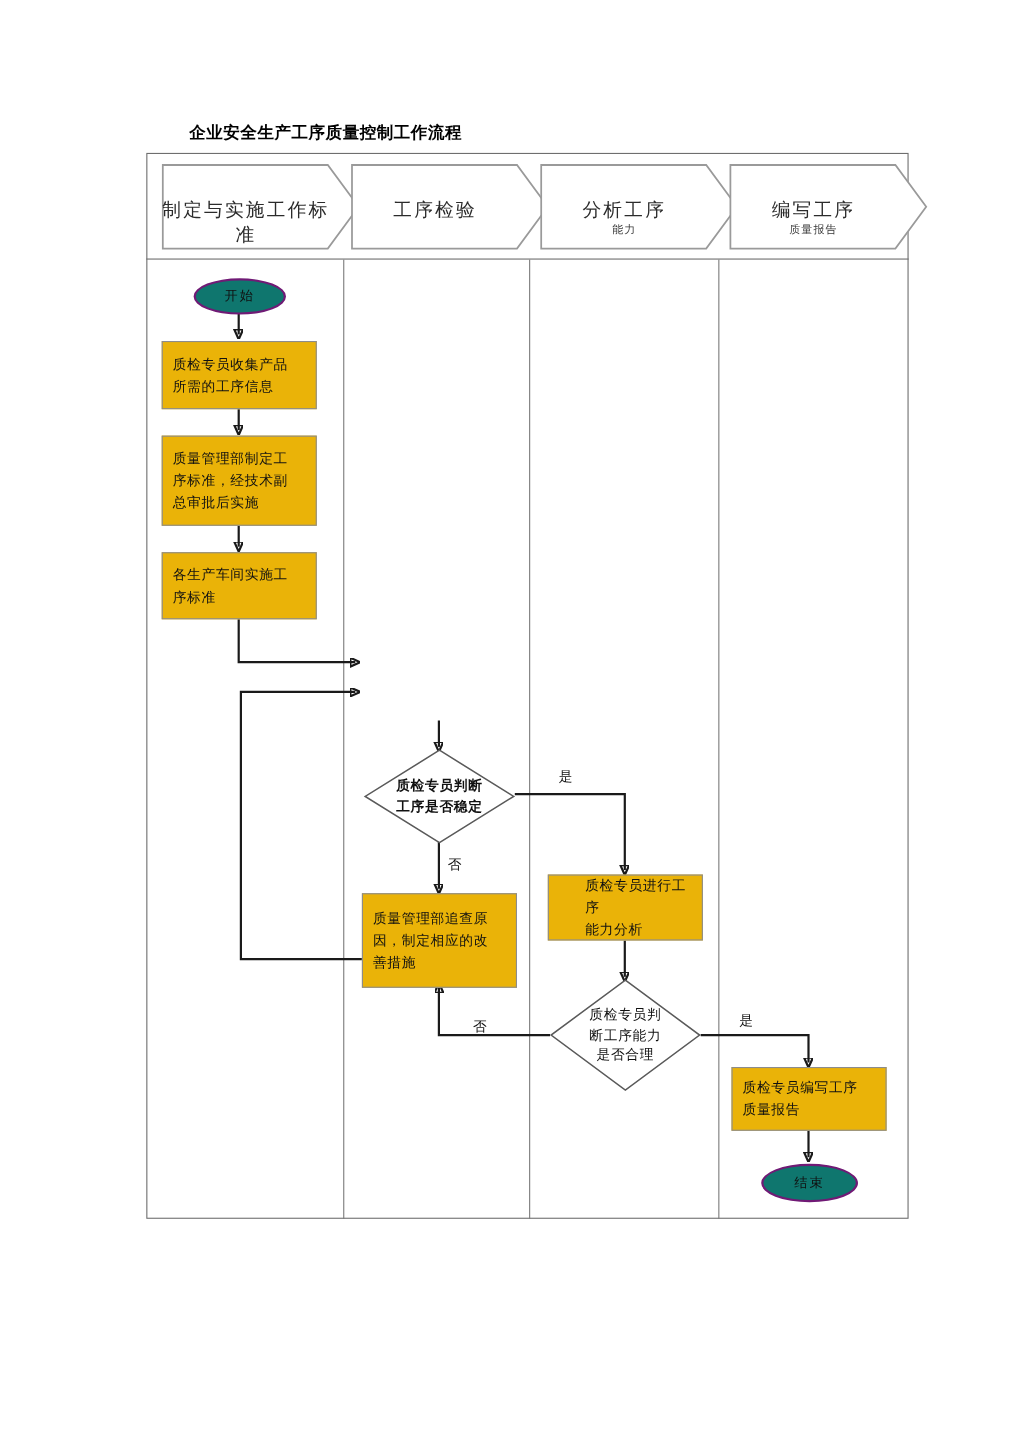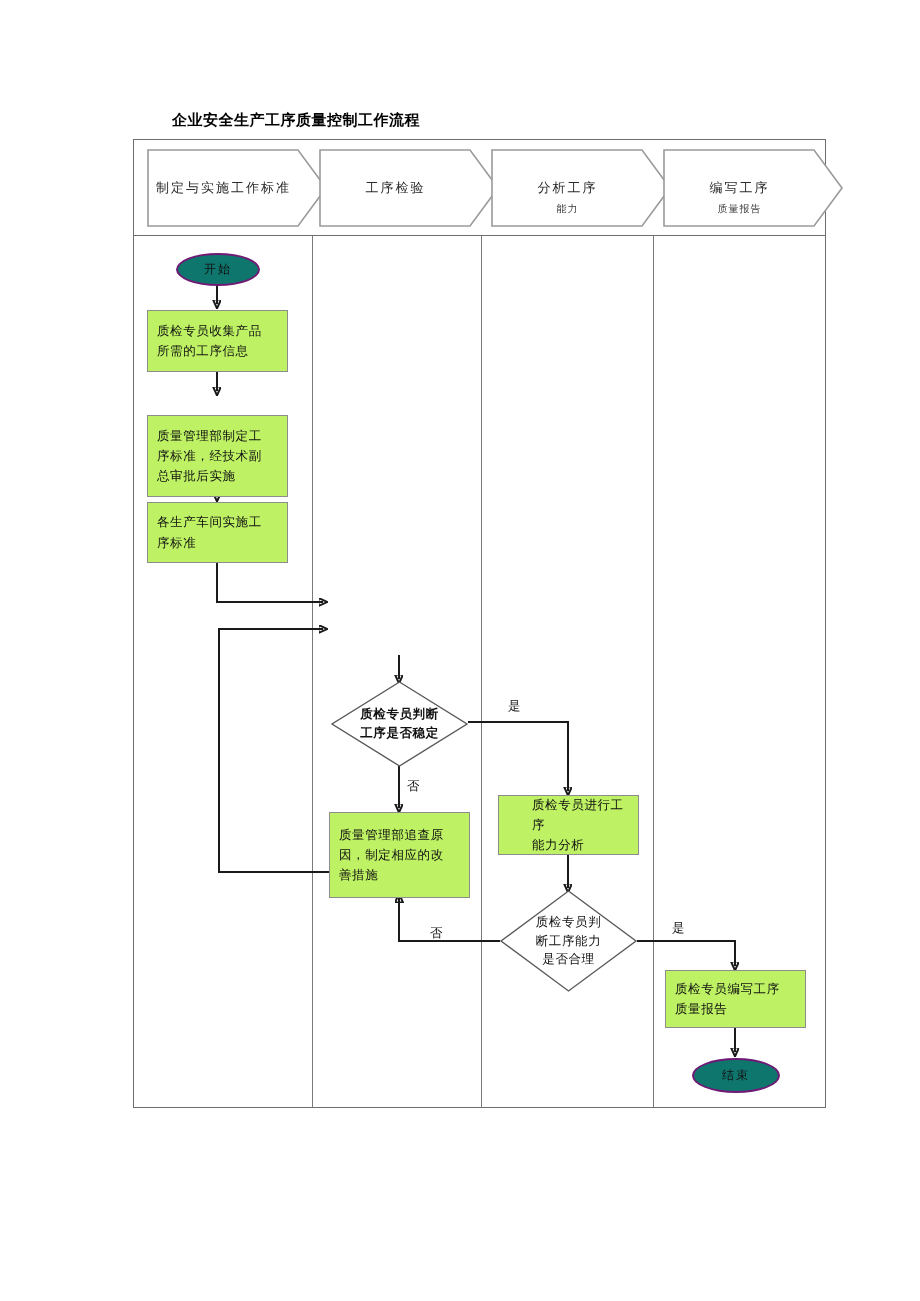--- a/index.html
+++ b/index.html
@@ -74,42 +74,42 @@
   .chev-label {
     position: absolute;
     left: 0;
     width: 100%;
     text-align: center;
     color: #2b2b2b;
     pointer-events: none;
   }
   .chev-l1 {
     top: 31px;
-    font-size: 13px;
+    font-size: 17px;
     letter-spacing: 2px;
     font-family: "DejaVu Serif", "Liberation Serif", serif;
   }
   .chev-l2 {
     top: 54px;
     font-size: 10px;
     letter-spacing: 1px;
     font-family: "DejaVu Serif", "Liberation Serif", serif;
     color: #3a3a3a;
   }
 
   
   .node {
     position: absolute;
     box-sizing: border-box;
     color: #111111;
     font-family: "DejaVu Serif", "Liberation Serif", serif;
   }
   .proc {
     border: 1px solid #8c8c8c;
-    background: #bef264;
+    background: #eab308;
     display: flex;
     align-items: center;
     justify-content: flex-start;
     padding: 4px 9px;
     font-size: 12.5px;
     line-height: 1.62;
     letter-spacing: 0.6px;
   }
   .proc span { display: block; }
 
@@ -243,21 +243,21 @@
     <span>开始</span>
   </div>
 
   <div class="node proc" style="left:147px; top:310px; width:141px; height:62px;">
     <div>
       <span>质检专员收集产品</span>
       <span>所需的工序信息</span>
     </div>
   </div>
 
-  <div class="node proc" style="left:147px; top:396px; width:141px; height:82px;margin-top:19px;">
+  <div class="node proc" style="left:147px; top:396px; width:141px; height:82px;">
     <div>
       <span>质量管理部制定工</span>
       <span>序标准，经技术副</span>
       <span>总审批后实施</span>
     </div>
   </div>
 
   <div class="node proc" style="left:147px; top:502px; width:141px; height:61px;">
     <div>
       <span>各生产车间实施工</span>

